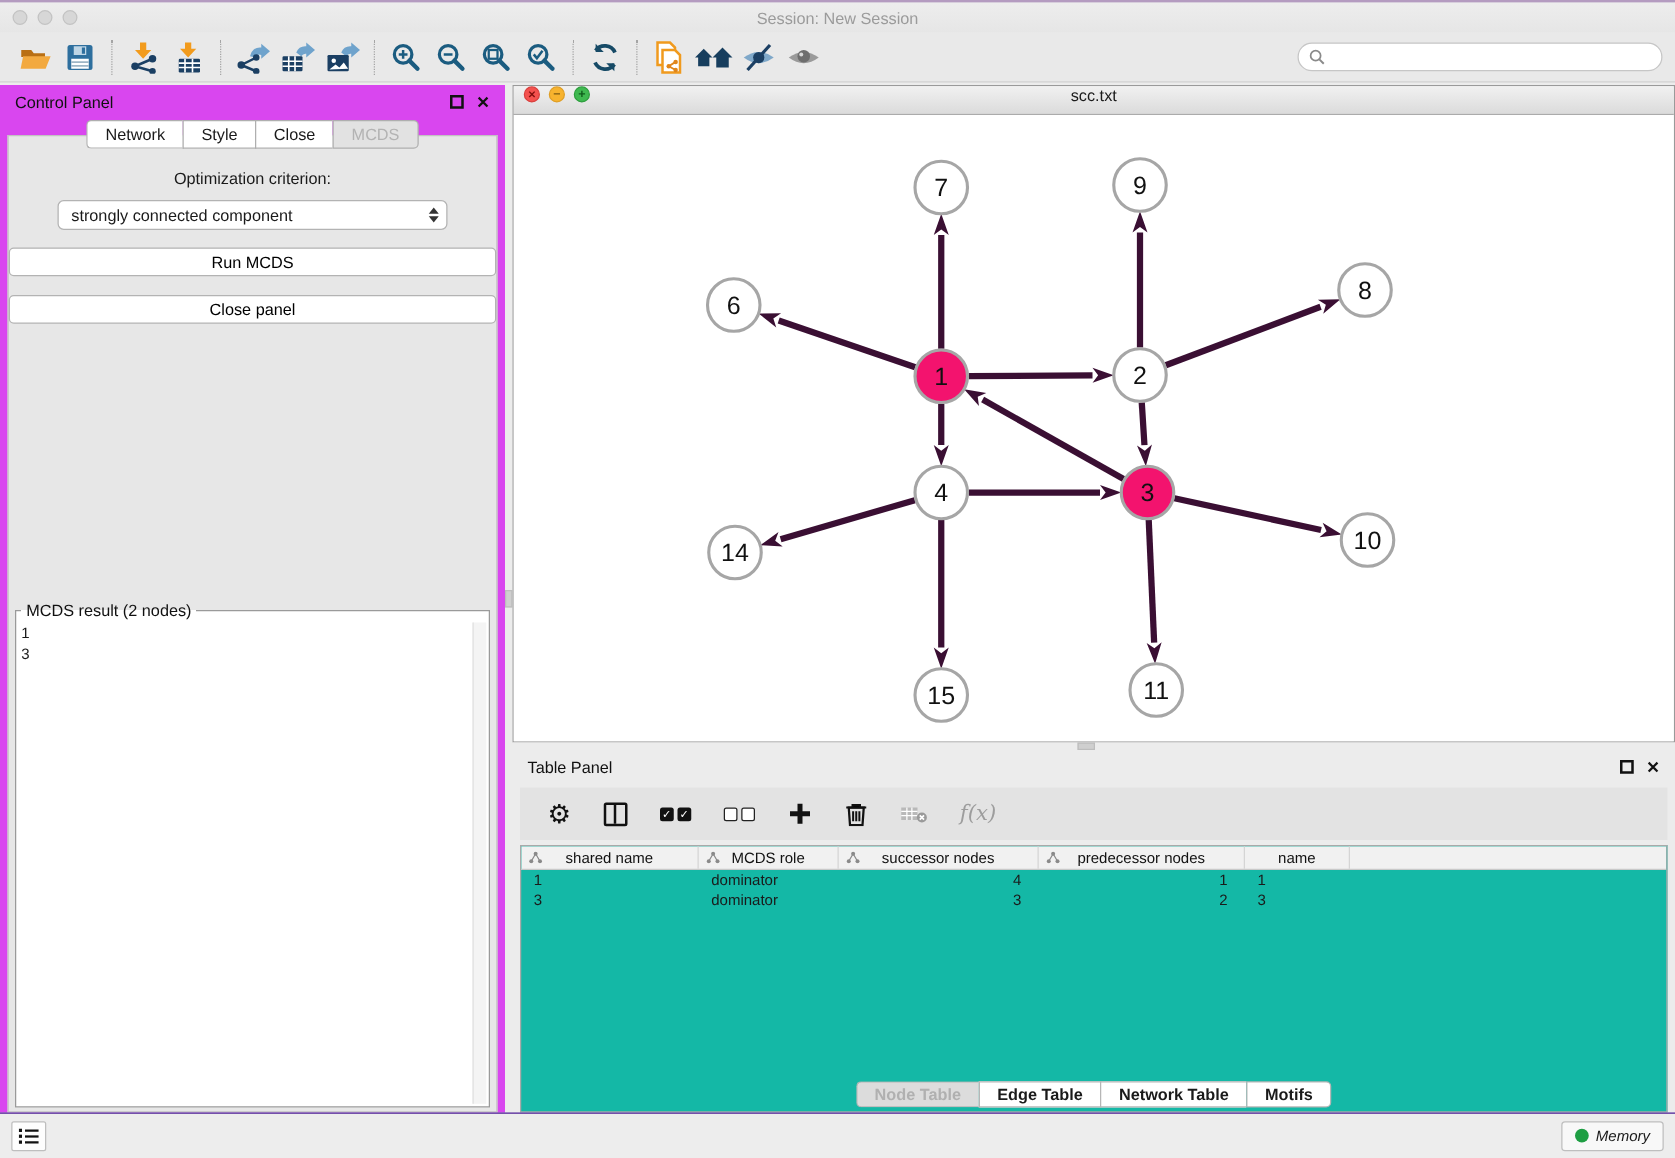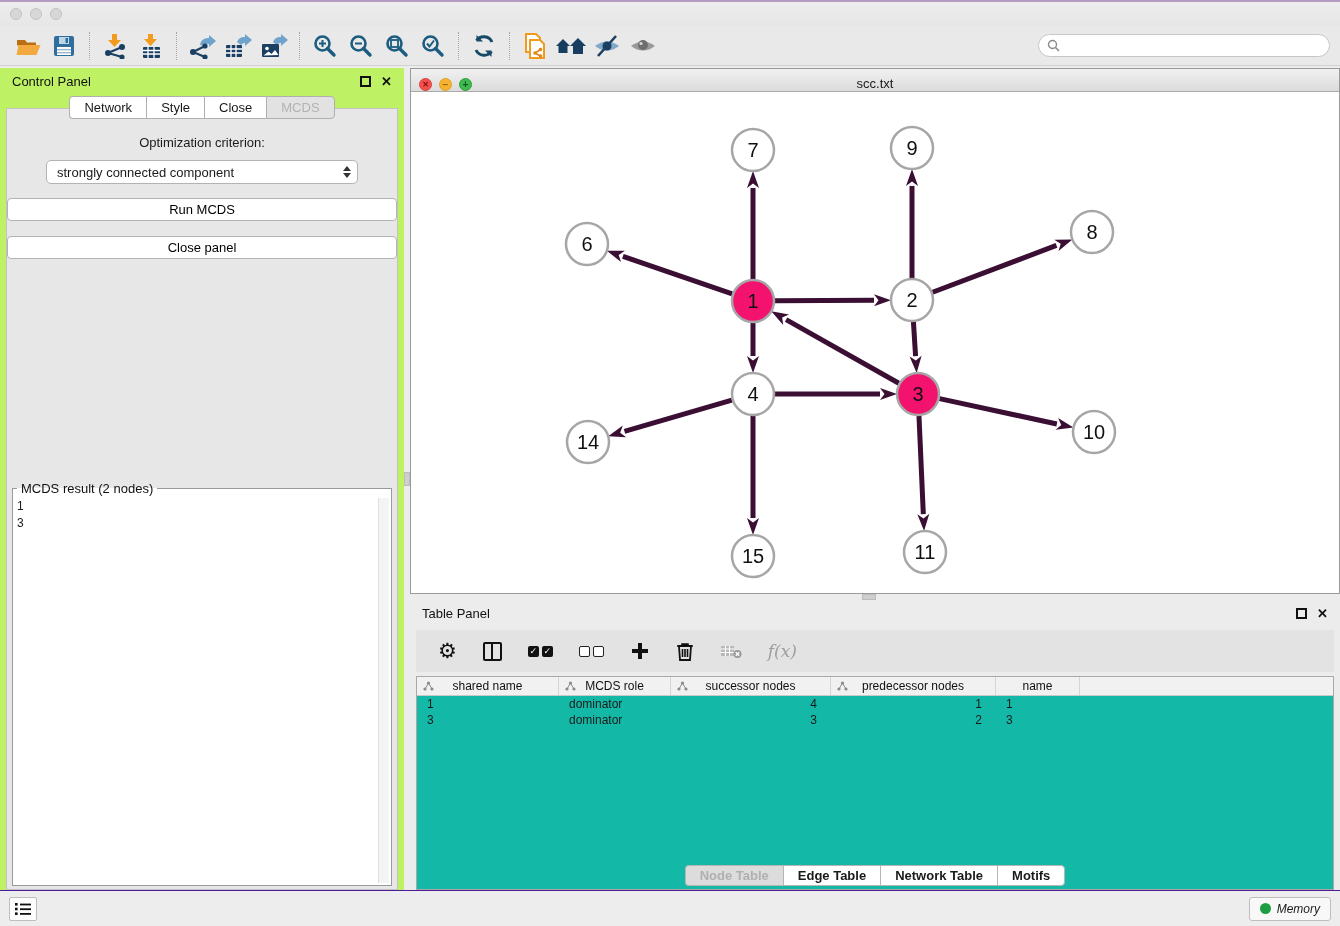--- a/index.html
+++ b/index.html
@@ -24,21 +24,21 @@
   .toolbar{ height:40px; background:#E9E9E9; border-bottom:1px solid #D2D2D2;
     display:flex; align-items:center; padding:0 10px; }
   .tbtn{ width:36px; height:32px; display:flex; align-items:center; justify-content:center; cursor:default; }
   .tbtn svg{ display:block; }
   .sep{ width:1px; height:28px; border-left:1px dotted #A5A5A5; margin:0 7px; }
   .searchbox{ margin-left:auto; width:292px; height:23px; background:#fff; border:1px solid #C6C6C6;
     border-radius:12px; display:flex; align-items:center; padding:0 8px; gap:5px; }
   .searchbox input{ border:none; outline:none; flex:1; font-size:12px; background:transparent;
     font-family:"Liberation Sans",sans-serif;}
   
-  .control-panel{ position:absolute; left:0; top:66px; width:404px; bottom:24px; background:#bef264; }
+  .control-panel{ position:absolute; left:0; top:66px; width:404px; bottom:24px; background:#d946ef; }
   .panel-head{ height:26px; display:flex; align-items:center; padding:0 12px; }
   .panel-head .ph-title{ font-size:13px; color:#111; }
   .ph-icons{ margin-left:auto; display:flex; gap:10px; align-items:center; }
   .float-icon{ width:11px; height:11px; border:2px solid #111; }
   .close-icon{ font-size:13px; font-weight:bold; color:#111; line-height:1; }
   .close-icon::before{ content:"✕"; }
   .cp-tabs{ display:flex; justify-content:center; position:relative; z-index:2; margin-top:2px; }
   .cp-tab{ background:#fff; border:1px solid #AFAFAF; border-right:none; padding:3px 14px;
     font-size:13px; }
   .cp-tab:first-child{ border-radius:4px 0 0 4px; }
@@ -64,21 +64,21 @@
     background:#F4F4F4; border-left:1px solid #E0E0E0; }
   
   .vsplit{ position:absolute; left:404px; top:66px; width:6px; bottom:36px; background:#ECECEC; }
   .vsplit .handle{ position:absolute; top:404px; left:0; width:6px; height:14px; background:#CFCFCF; border:1px solid #BDBDBD;}
   .hsplit{ position:absolute; left:410px; right:0; top:592px; height:6px; background:#ECECEC; }
   .hsplit .handle{ position:absolute; left:452px; top:0; width:14px; height:6px; background:#CFCFCF; border:1px solid #BDBDBD;}
   
   .net-window{ position:absolute; left:410px; top:66px; right:0; height:526px;
     border:1px solid #9A9A9A; background:#fff; }
   .inner-titlebar{ height:23px; background:linear-gradient(#F1F1F1,#DBDBDB); border-bottom:1px solid #ABABAB;
-    display:flex; align-items:flex-end; position:relative; }
+    display:flex; align-items:flex-start; position:relative; }
   .itl-group{ display:flex; gap:7px; margin-left:8px; }
   .itl{ width:13px; height:13px; border-radius:50%; display:flex; align-items:center; justify-content:center;
     font-size:10px; font-weight:bold; line-height:1; }
   .itl.red{ background:#F4514E; border:1px solid #D8403E; color:#7E0D0B; }
   .itl.red::before{ content:"✕"; font-size:8px; }
   .itl.yellow{ background:#F7B32E; border:1px solid #DF9F27; color:#8A6414; }
   .itl.yellow::before{ content:"−"; }
   .itl.green{ background:#3FB950; border:1px solid #2E9E3E; color:#0F5D1C; }
   .itl.green::before{ content:"+"; }
   .inner-titlebar .net-title{ position:absolute; left:0; right:0; text-align:center; font-size:13px; color:#1a1a1a; }
@@ -126,20 +126,21 @@
 </style>
 </head>
 <body>
 
 <div class="titlebar">
   <div class="tl-group">
     <span class="tl"></span>
     <span class="tl"></span>
     <span class="tl"></span>
   </div>
+  <div class="win-title">Session: New Session</div>
 </div>
 
 <div class="toolbar">
   <span class="tbtn">
     <svg width="27" height="24" viewBox="0 0 27 24">
         <path d="M2,6 h8 l2,2.5 h9 v3 H2 z" fill="#B96F14"></path>
         <path d="M3.5,11 h22 l-4,10 h-20 z" fill="#F2A940"></path>
       </svg>
   </span>
   <span class="tbtn">

